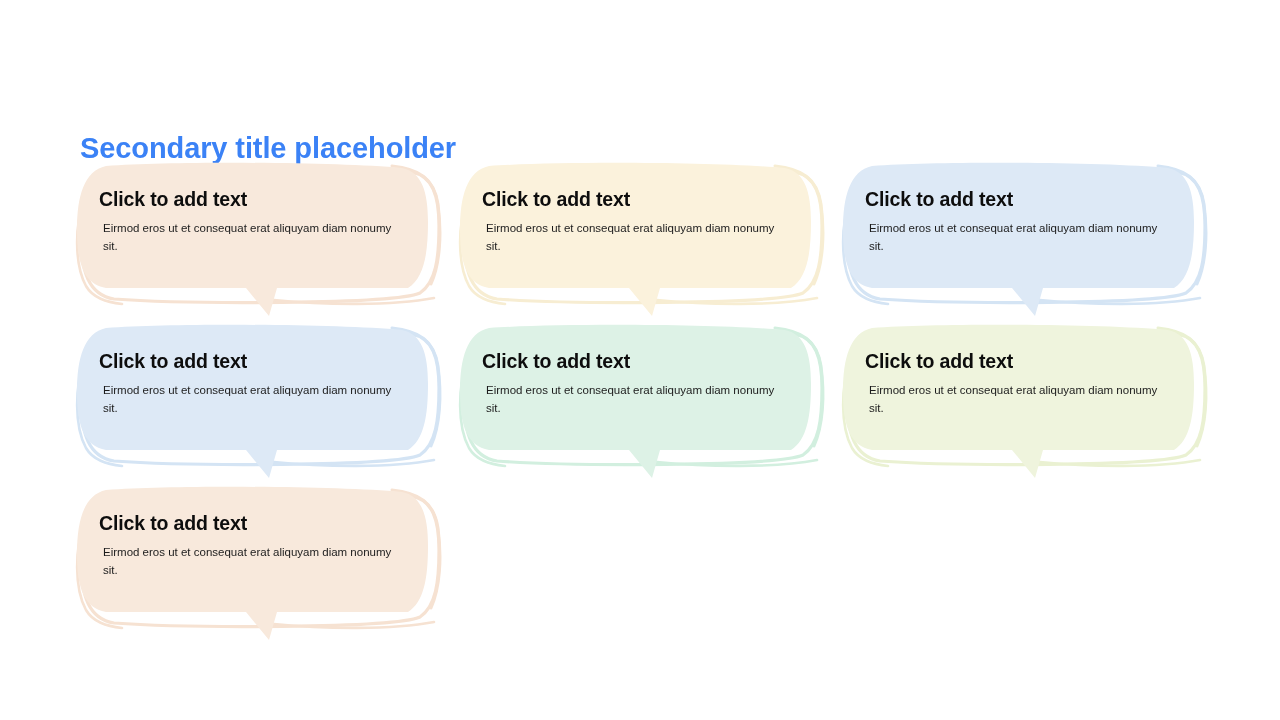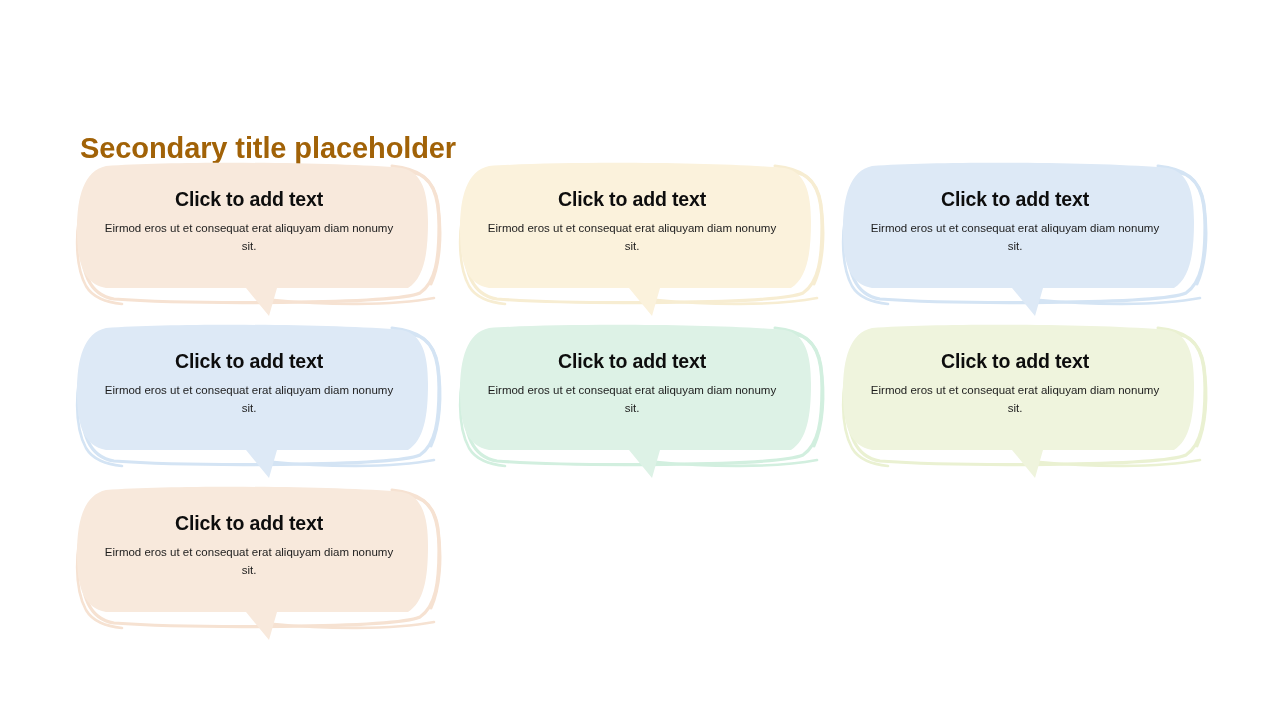--- a/index.html
+++ b/index.html
@@ -23,40 +23,39 @@
     background: #ffffff;
   }
 
   
   #page-title {
     position: absolute;
     left: 80px;
     top: 130px;
     font-size: 29px;
     font-weight: bold;
-    color: #a16207;
+    color: #3b82f6;
     letter-spacing: -0.1px;
     line-height: 36px;
     white-space: nowrap;
   }
 
   
   #card-grid {
     position: absolute;
     left: 62px;
     top: 160px;
     width: 1180px;
     height: 510px;
   }
 
   .bubble-card {
     position: absolute;
     width: 383px;
     height: 165px;
-    text-align: center;
   }
 
   .bubble-svg {
     position: absolute;
     left: 0;
     top: 0;
     width: 383px;
     height: 165px;
     overflow: visible;
     pointer-events: none;

